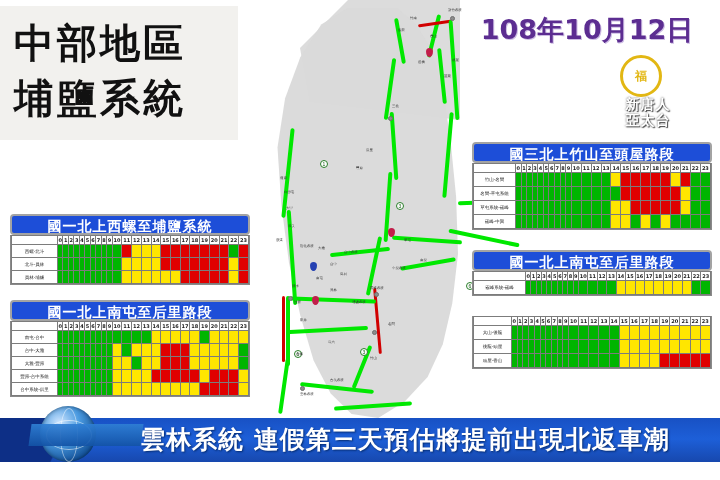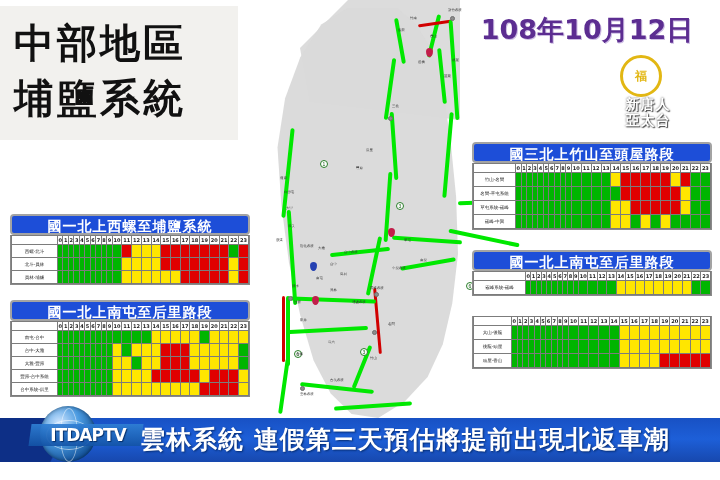--- a/index.html
+++ b/index.html
@@ -956,16 +956,15 @@
     </div>
 
   <div id="ticker">
     <div id="ticker-text">雲林系統 連假第三天預估將提前出現北返車潮</div>
   </div>
   <div id="bottom-bar"></div>
 
   <div id="logo">
     <div class="globe"></div>
     <div class="bar"></div>
-    <div class="wordmark">ITDAPTV</div>
   </div>
 
 </div>
 
 </body></html>

